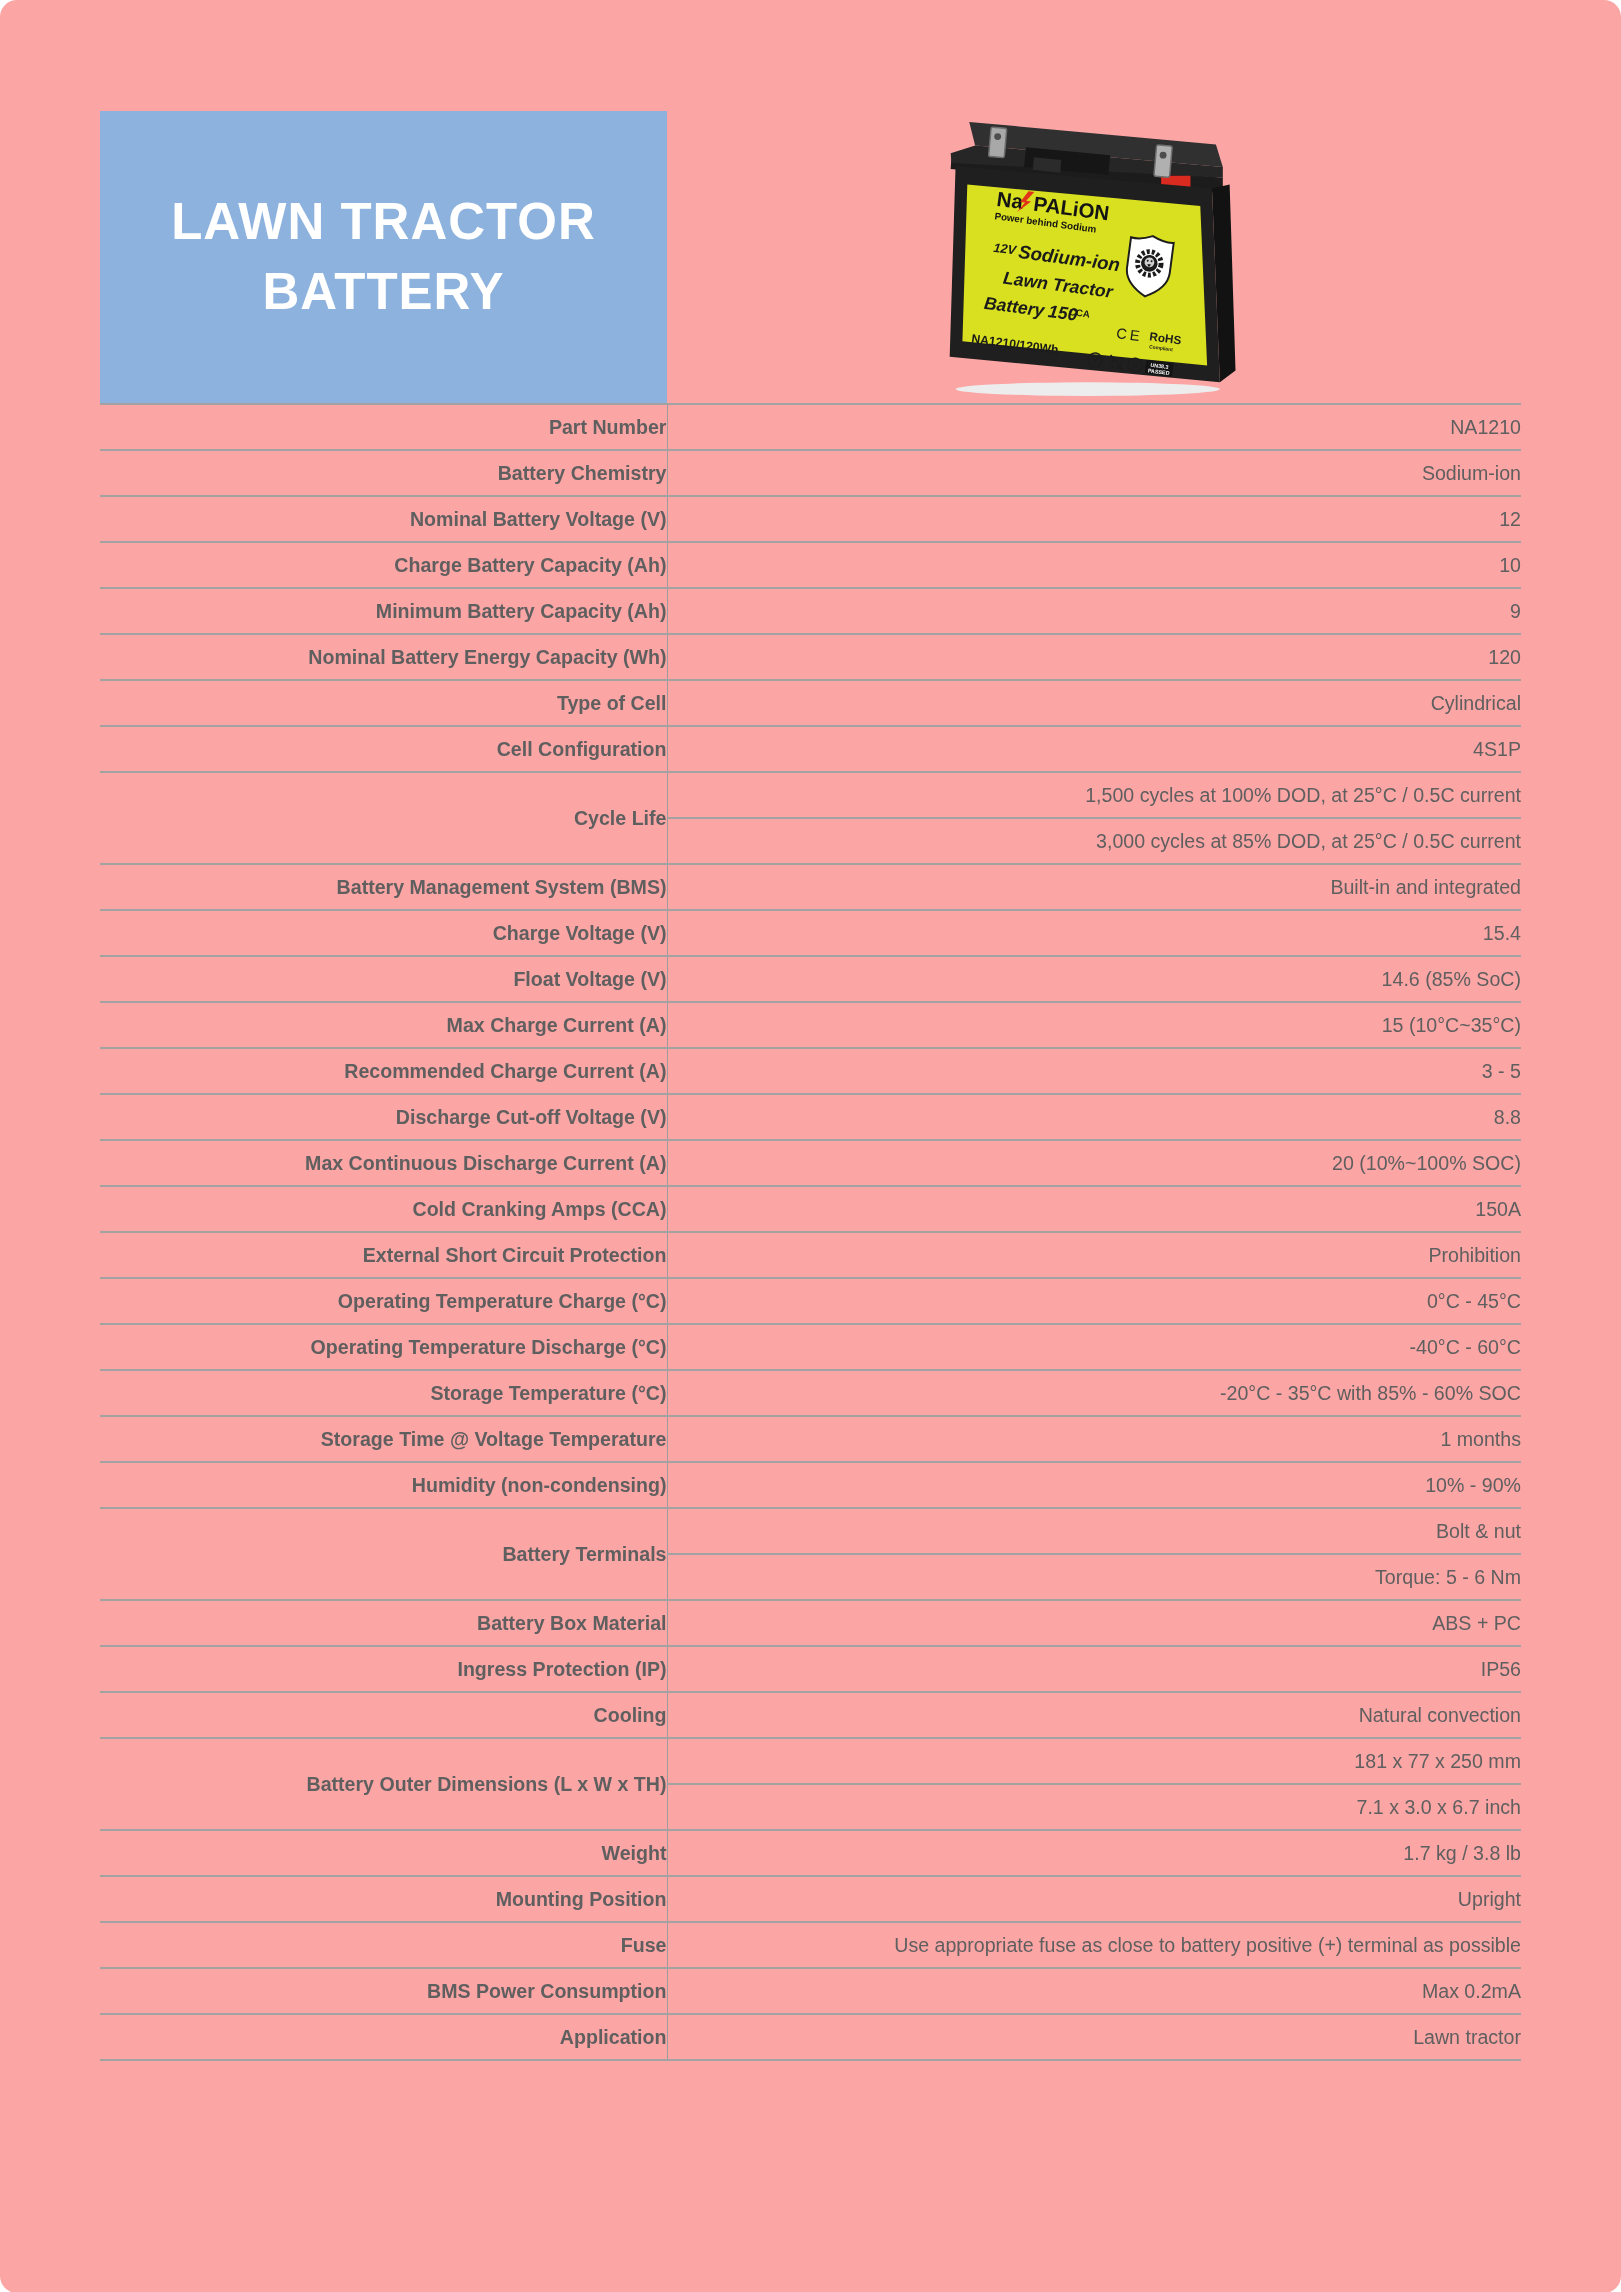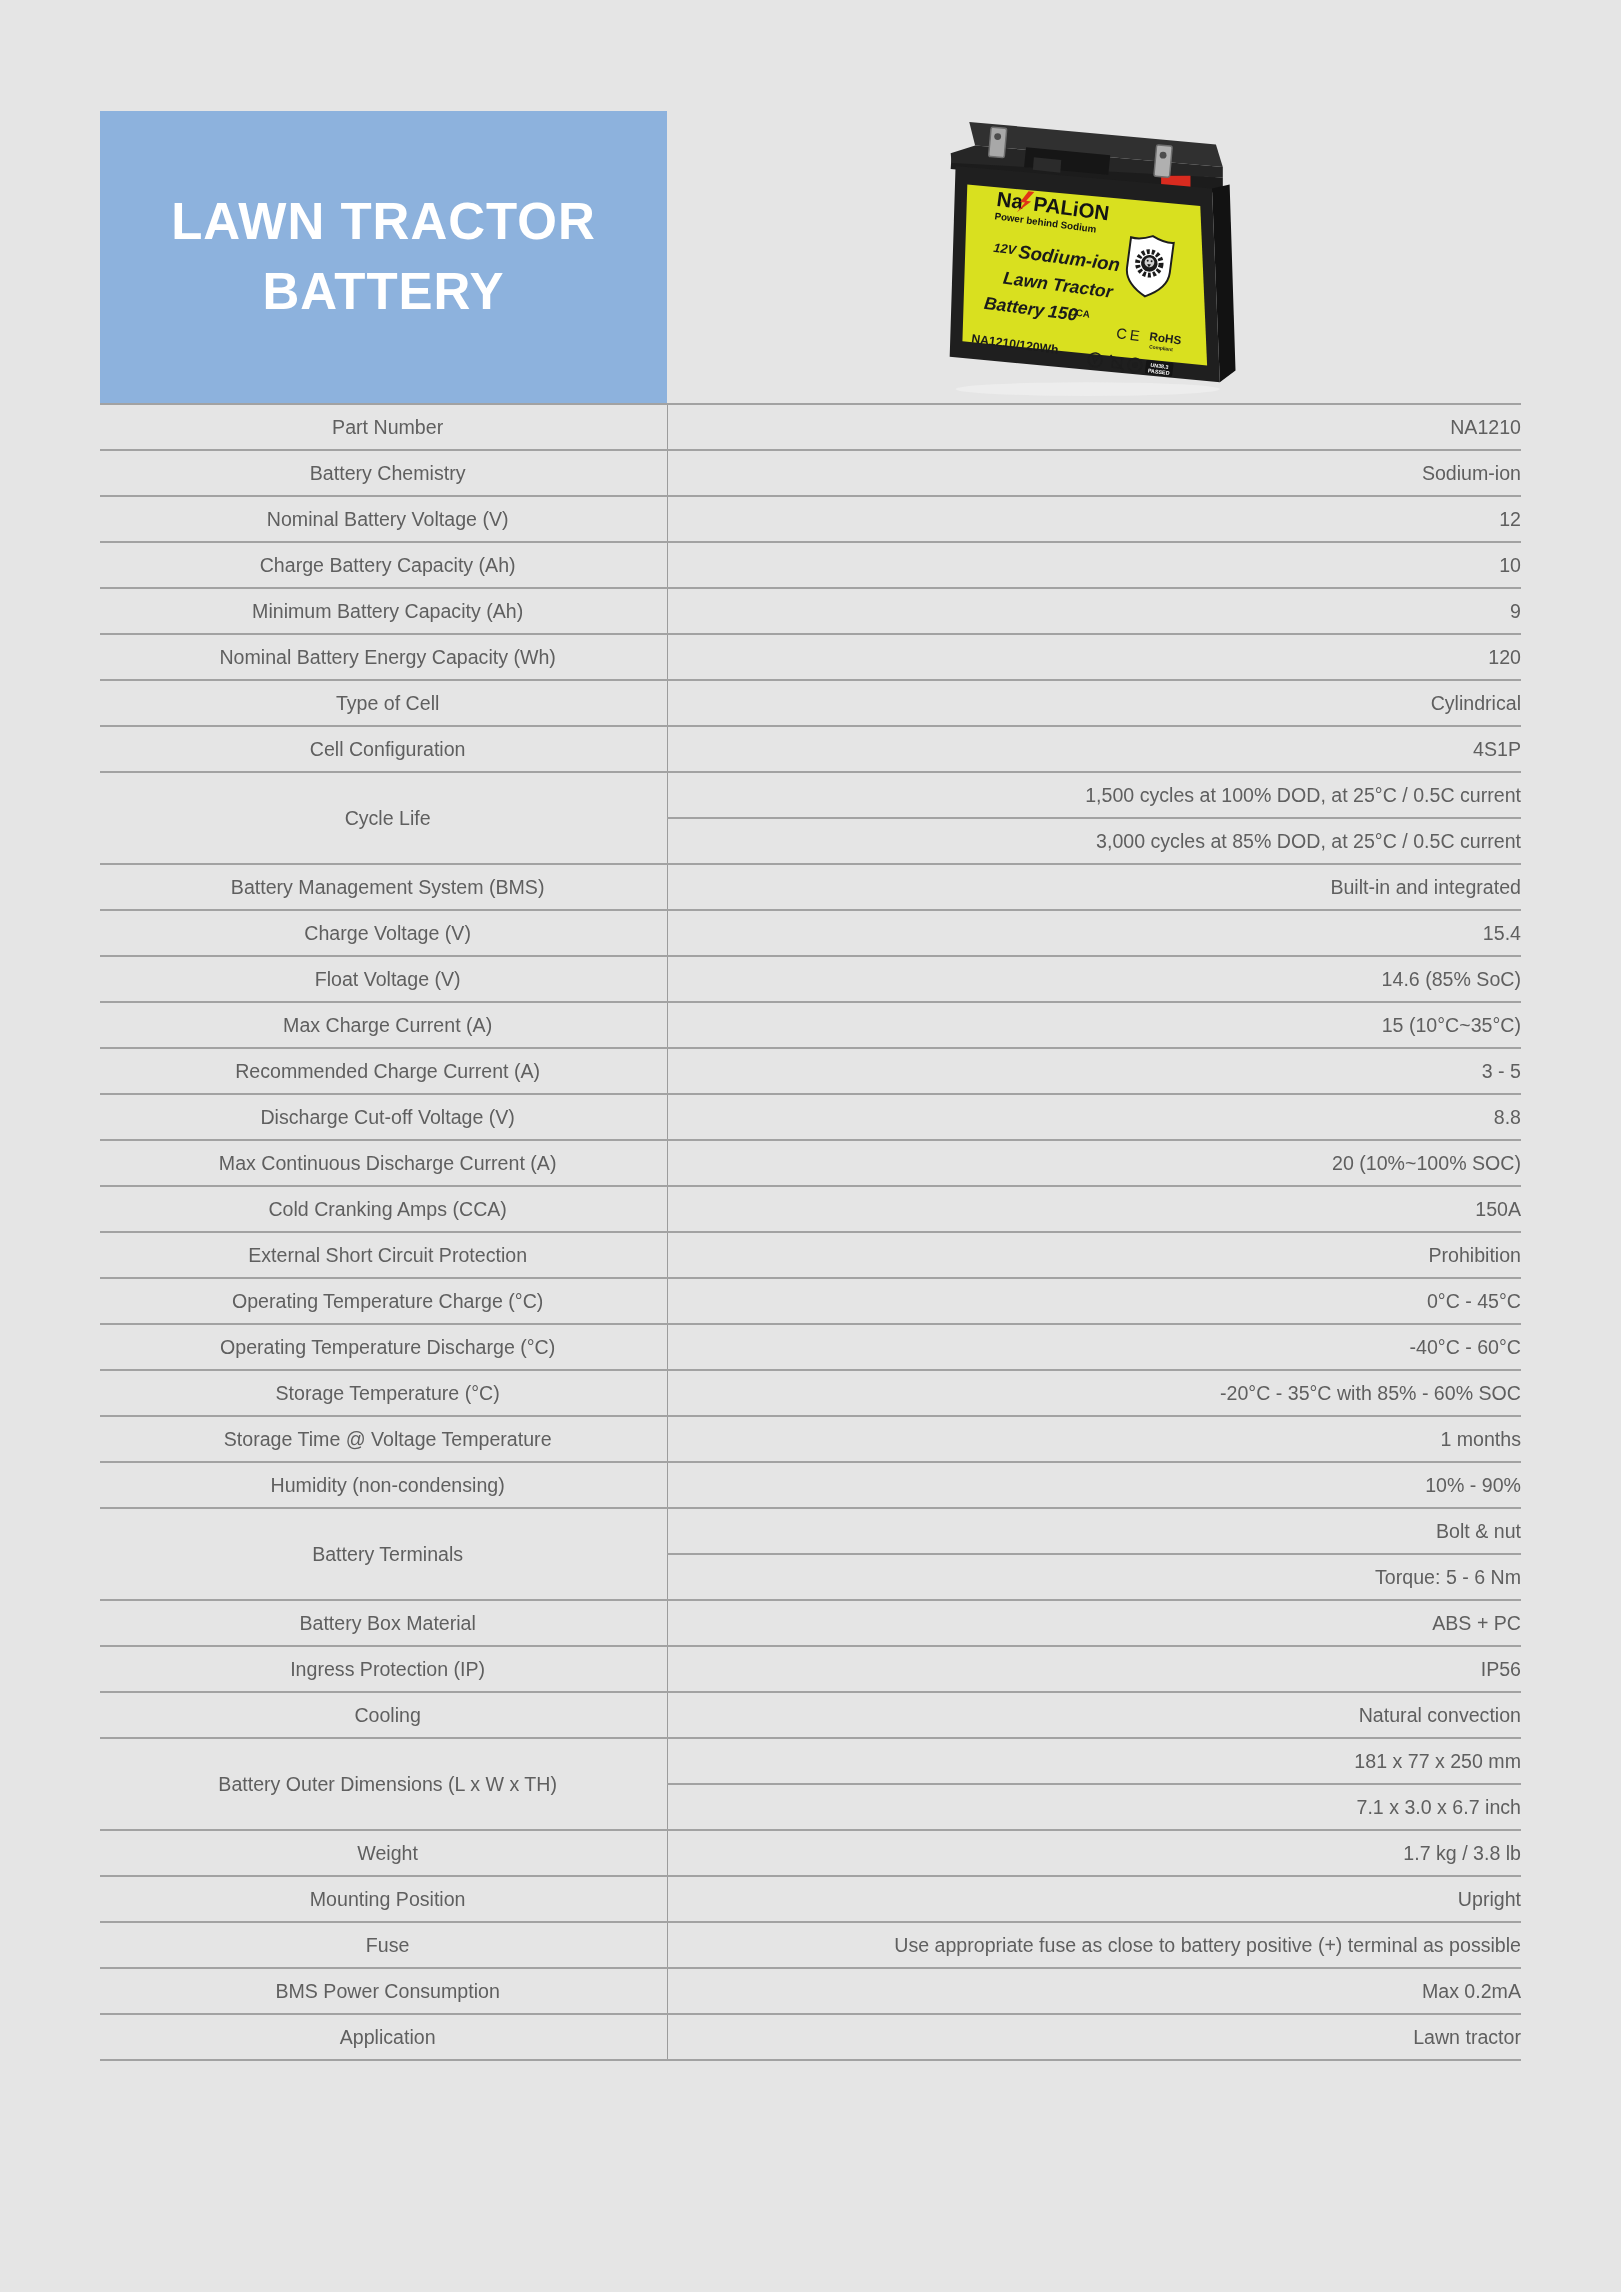--- a/index.html
+++ b/index.html
@@ -2,22 +2,23 @@
 <html><head>
 <meta charset="utf-8">
 <style>
   * { margin: 0; padding: 0; box-sizing: border-box; }
   html, body { background: #ffffff; }
   body { font-family: "Liberation Sans", sans-serif; }
   .page {
     position: relative;
     width: 1621px;
     height: 2293px;
-    background: #e5e5e5;
+    background: #fca5a5;
     overflow: hidden;
+    border-radius: 17px;
   }
   
   .title-box {
     position: absolute;
     left: 100px;
     top: 111px;
     width: 567px;
     height: 292px;
     background: #8DB2DD;
     display: flex;
@@ -54,23 +55,24 @@
     border-top: 2.9px solid #A2A2A2;
   }
   table.spec-table tr { height: 46px; }
   table.spec-table td {
     border-bottom: 2.9px solid #A2A2A2;
     font-size: 19.6px;
     color: #5f5f5f;
     vertical-align: middle;
   }
   td.label-cell {
-    text-align: center;
+    text-align: right;
     padding-left: 8.8px;
     border-right: 1px solid #9C9C9C;
+    font-weight: bold;
   }
   td.value-cell { text-align: right; }
 </style>
 </head>
 <body>
 
 <div class="page">
 
   <div class="title-box">
     <div class="title-line">LAWN TRACTOR</div>

